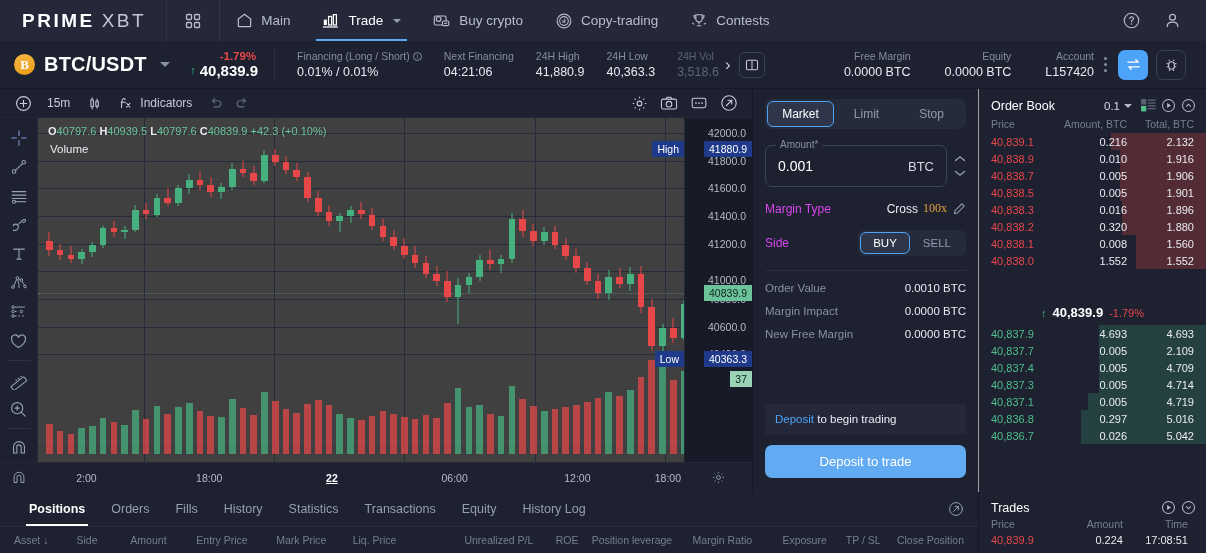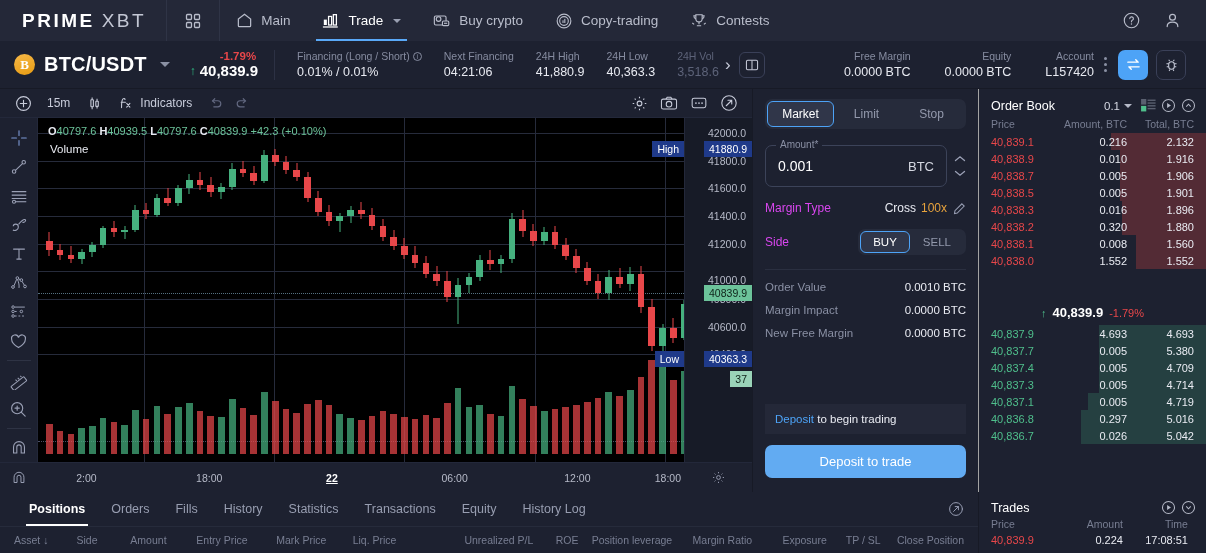--- a/index.html
+++ b/index.html
@@ -102,21 +102,21 @@
   .tb-ico { width:26px;height:24px;display:flex;align-items:center;justify-content:center;cursor:pointer;}
 
   .chart-main { flex:1; display:flex; min-height:0; background:#171b27; position:relative;}
   .drawbar {
     width:38px;min-width:38px;background:#1d2130;border-right:1px solid #23283a;
     display:flex;flex-direction:column;align-items:center;padding-top:6px;gap:1px;
   }
   .dbi { width:32px;height:34px;display:flex;align-items:center;justify-content:center;cursor:pointer;}
   .dbsep { width:24px;height:1px;background:#2e3344;margin:4px 0;}
 
-  .plot-wrap { flex:1; position:relative; min-width:0; background:#000000;}
+  .plot-wrap { flex:1; position:relative; min-width:0; background:#404040;}
   .pricescale { width:68px;min-width:68px;background:#171b27;position:relative;border-left:1px solid #23283a;}
   .pricescale .tick { position:absolute; right:6px; font-size:10.5px;color:#b6bac8;transform:translateY(-50%);}
   .tagbox { position:absolute; right:0; transform:translateY(-50%); font-size:10.5px; padding:2px 5px; white-space:nowrap;}
   .tag-hl { background:#1f3a8a; color:#fff; }
   .tag-lbl { position:absolute; transform:translateY(-50%); font-size:10.5px;padding:2px 5px;background:#1f3a8a;color:#fff;}
   .tag-cur { background:#6cc39a; color:#0f2319; font-weight:400;}
   .tag-cnt { background:#9ad3b8; color:#0f2319;}
 
   .timescale {
     height:30px;min-height:30px;background:#1d2130;display:flex;align-items:center;
@@ -171,21 +171,21 @@
     flex:1; border:1px solid #3c4359;border-radius:7px;height:42px;
     display:flex;align-items:center;padding:0 12px;position:relative;
   }
   .amt-legend{position:absolute;top:-7px;left:10px;background:#1d2130;padding:0 4px;font-size:10px;color:#8a90a4;}
   .amt-val{font-size:14px;color:#fff;}
   .amt-cur{margin-left:auto;font-size:13px;color:#d5d8e2;}
   .spin{display:flex;flex-direction:column;gap:6px;padding-left:7px;}
   .row-kv{display:flex;align-items:center;padding:0 12px;margin-top:14px;font-size:12px;}
   .row-kv .k{color:#d946ef;}
   .row-kv .v{margin-left:auto;color:#e9ebf2;}
-  .lev{color:#e8a33d;}
+  .lev{color:#e8a33d;font-family:Liberation Serif, serif;}
   .bs{display:flex;margin-left:auto;background:#262b3b;border-radius:7px;padding:2px;}
   .bs div{font-size:11.5px;padding:5px 13px;border-radius:6px;color:#9399ac;cursor:pointer;}
   .bs div.on{background:#303649;color:#fff;border:1px solid #4da3f7;padding:4px 12px;}
   .hr{height:1px;background:#2a2f40;margin:14px 12px 0 12px;}
   .row-sm{display:flex;padding:0 12px;margin-top:11px;font-size:11.5px;}
   .row-sm .k{color:#8a90a4;}
   .row-sm .v{margin-left:auto;color:#e9ebf2;}
   .dep-note{margin:auto 12px 0 12px;background:#242838;padding:9px 10px;font-size:11.5px;color:#e9ebf2;}
   .dep-note a{color:#4da3f7;text-decoration:none;}
   .dep-btn{
@@ -1083,21 +1083,21 @@
           <div class="ob-row bid">
             <div class="bar" style="width: 47%; background: rgba(45, 95, 82, 0.5);"></div>
             <span class="col-p p">40,837.9</span>
             <span class="col-a a">4.693</span>
             <span class="col-t t">4.693</span>
           </div>
           <div class="ob-row bid">
             <div class="bar" style="width: 47%; background: rgba(45, 95, 82, 0.5);"></div>
             <span class="col-p p">40,837.7</span>
             <span class="col-a a">0.005</span>
-            <span class="col-t t">5.380</span>
+            <span class="col-t t">2.109</span>
           </div>
           <div class="ob-row bid">
             <div class="bar" style="width: 47%; background: rgba(45, 95, 82, 0.5);"></div>
             <span class="col-p p">40,837.4</span>
             <span class="col-a a">0.005</span>
             <span class="col-t t">4.709</span>
           </div>
           <div class="ob-row bid">
             <div class="bar" style="width: 47%; background: rgba(45, 95, 82, 0.5);"></div>
             <span class="col-p p">40,837.3</span>

